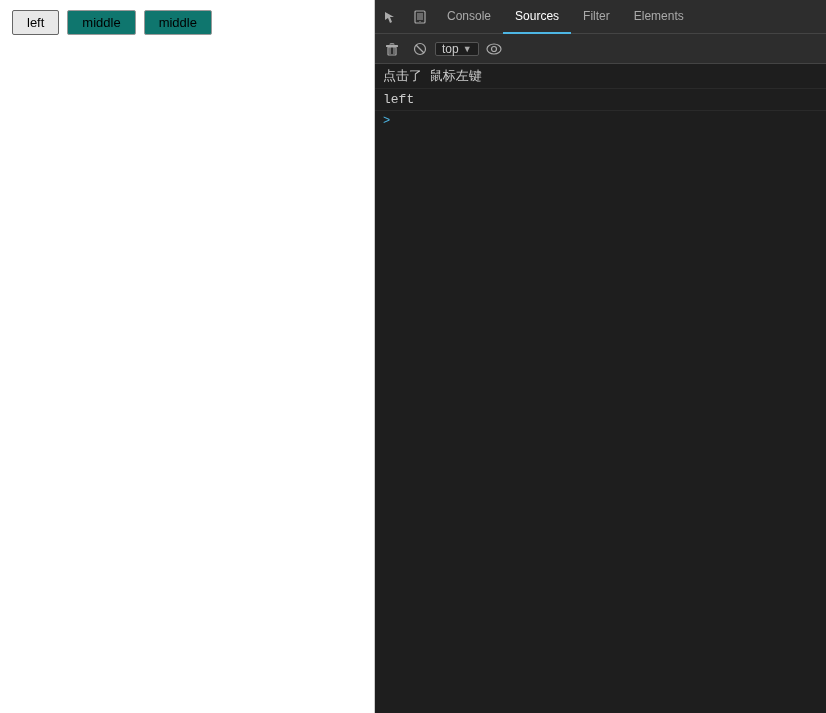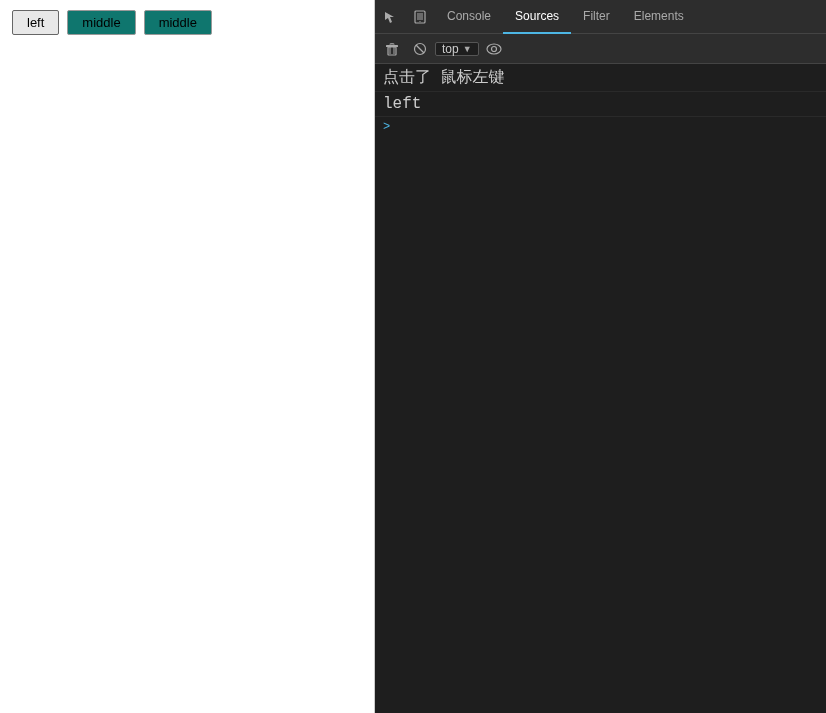--- a/index.html
+++ b/index.html
@@ -154,21 +154,21 @@
       background: #1e1e1e;
       overflow-y: auto;
       padding: 0;
     }
 
     .console-log-entry {
       display: flex;
       align-items: flex-start;
       border-bottom: 1px solid #2a2a2a;
       padding: 3px 8px;
-      font-size: 16px;
+      font-size: 13px;
       font-family: 'Courier New', monospace;
       color: #ccc;
     }
 
     .console-log-entry .log-text {
       flex: 1;
     }
 
     .console-prompt {
       display: flex;

